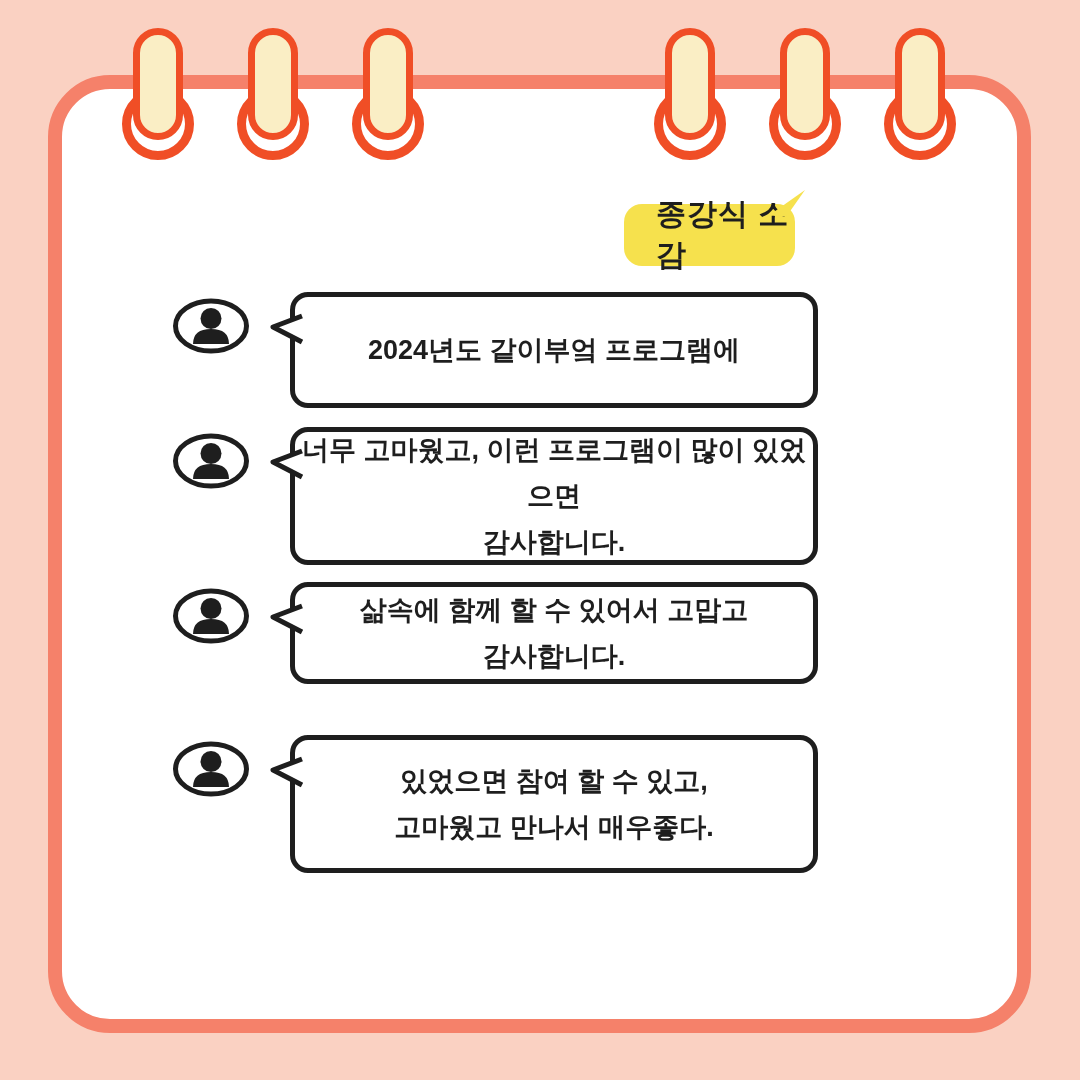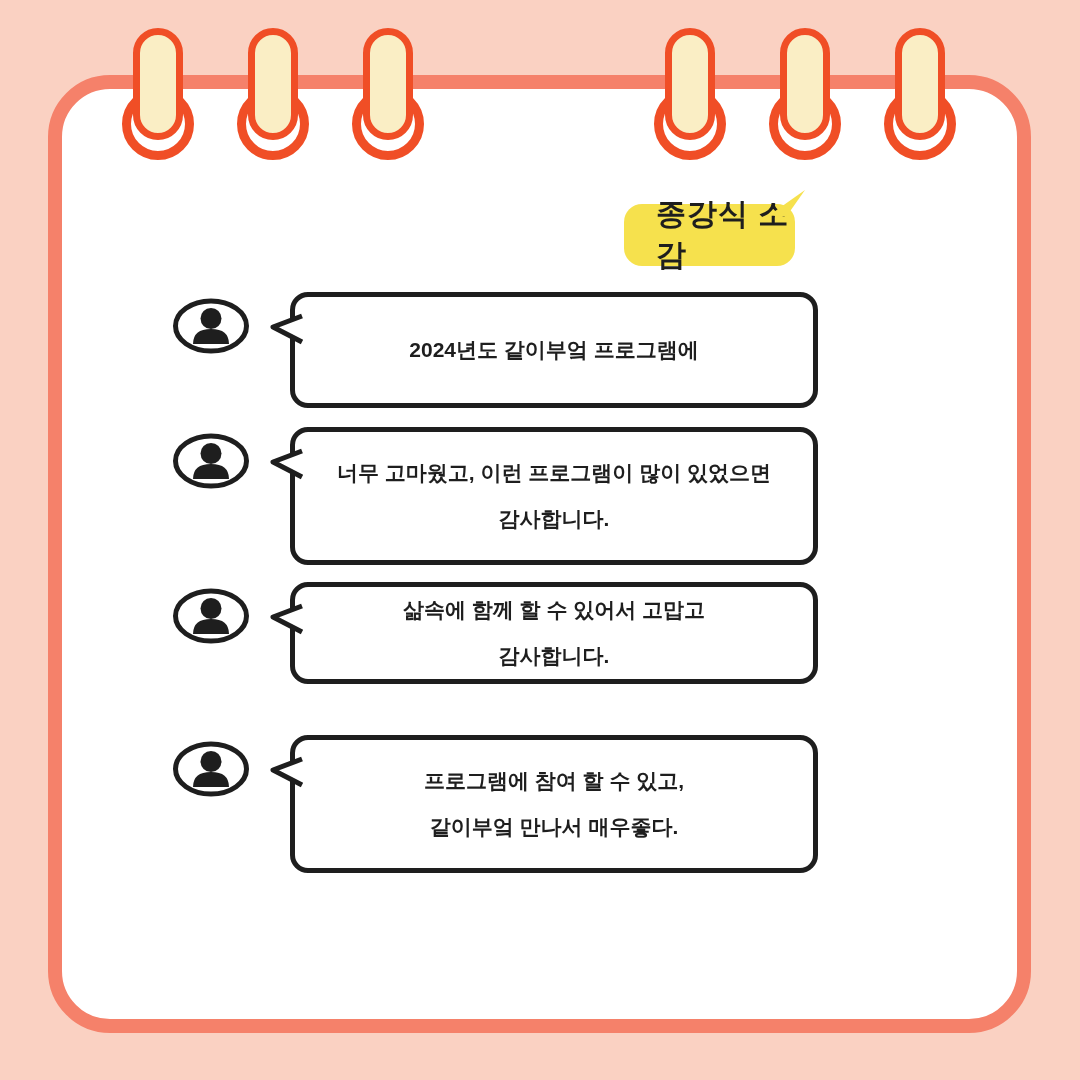--- a/index.html
+++ b/index.html
@@ -47,21 +47,21 @@
   .comment-row{position:absolute;left:0;width:1080px;}
   .avatar{position:absolute;left:172px;top:6px;width:78px;height:56px;}
   .bubble{
     position:absolute;left:290px;top:0;width:528px;height:100%;
     background:var(--page);
     border:5px solid var(--ink);border-radius:18px;
     display:flex;flex-direction:column;align-items:center;justify-content:center;
     text-align:center;
   }
   .bubble-tail{position:absolute;left:-25px;top:16px;}
-  .bubble-text{font-size:21px;font-weight:bold;line-height:46px;}
+  .bubble-text{font-size:27px;font-weight:bold;line-height:46px;}
 </style>
 </head>
 <body>
 
 <div class="canvas">
   <div class="notebook"></div>
 
   <div id="bindings">
   <div class="binding" style="left: 122px;">
     <div class="ring"></div>
@@ -156,19 +156,19 @@
     <svg class="avatar" viewBox="0 0 78 56">
       <ellipse cx="39" cy="28" rx="35.5" ry="25" fill="#FFFFFF" stroke="#1E1E1E" stroke-width="5"></ellipse>
       <circle cx="39" cy="20.5" r="10.5" fill="#1E1E1E"></circle>
       <path d="M21,46 Q21,31 39,31 Q57,31 57,46 Z" fill="#1E1E1E"></path>
     </svg>
     <div class="bubble">
       <svg class="bubble-tail" width="34" height="32" viewBox="0 0 34 32">
         <path d="M32,3 L3,14 L32,29" fill="#FFFFFF" stroke="#1E1E1E" stroke-width="5" stroke-linejoin="round"></path>
       </svg>
       <div class="bubble-text">
-            <div>프로그램에 참여 할 수 있고,</div>
-            <div>같이부엌 만나서 매우좋다.</div>
+            <div>있었으면 참여 할 수 있고,</div>
+            <div>고마웠고 만나서 매우좋다.</div>
           </div>
     </div>
   </div>
 </div>
 </div>
 
 </body></html>

